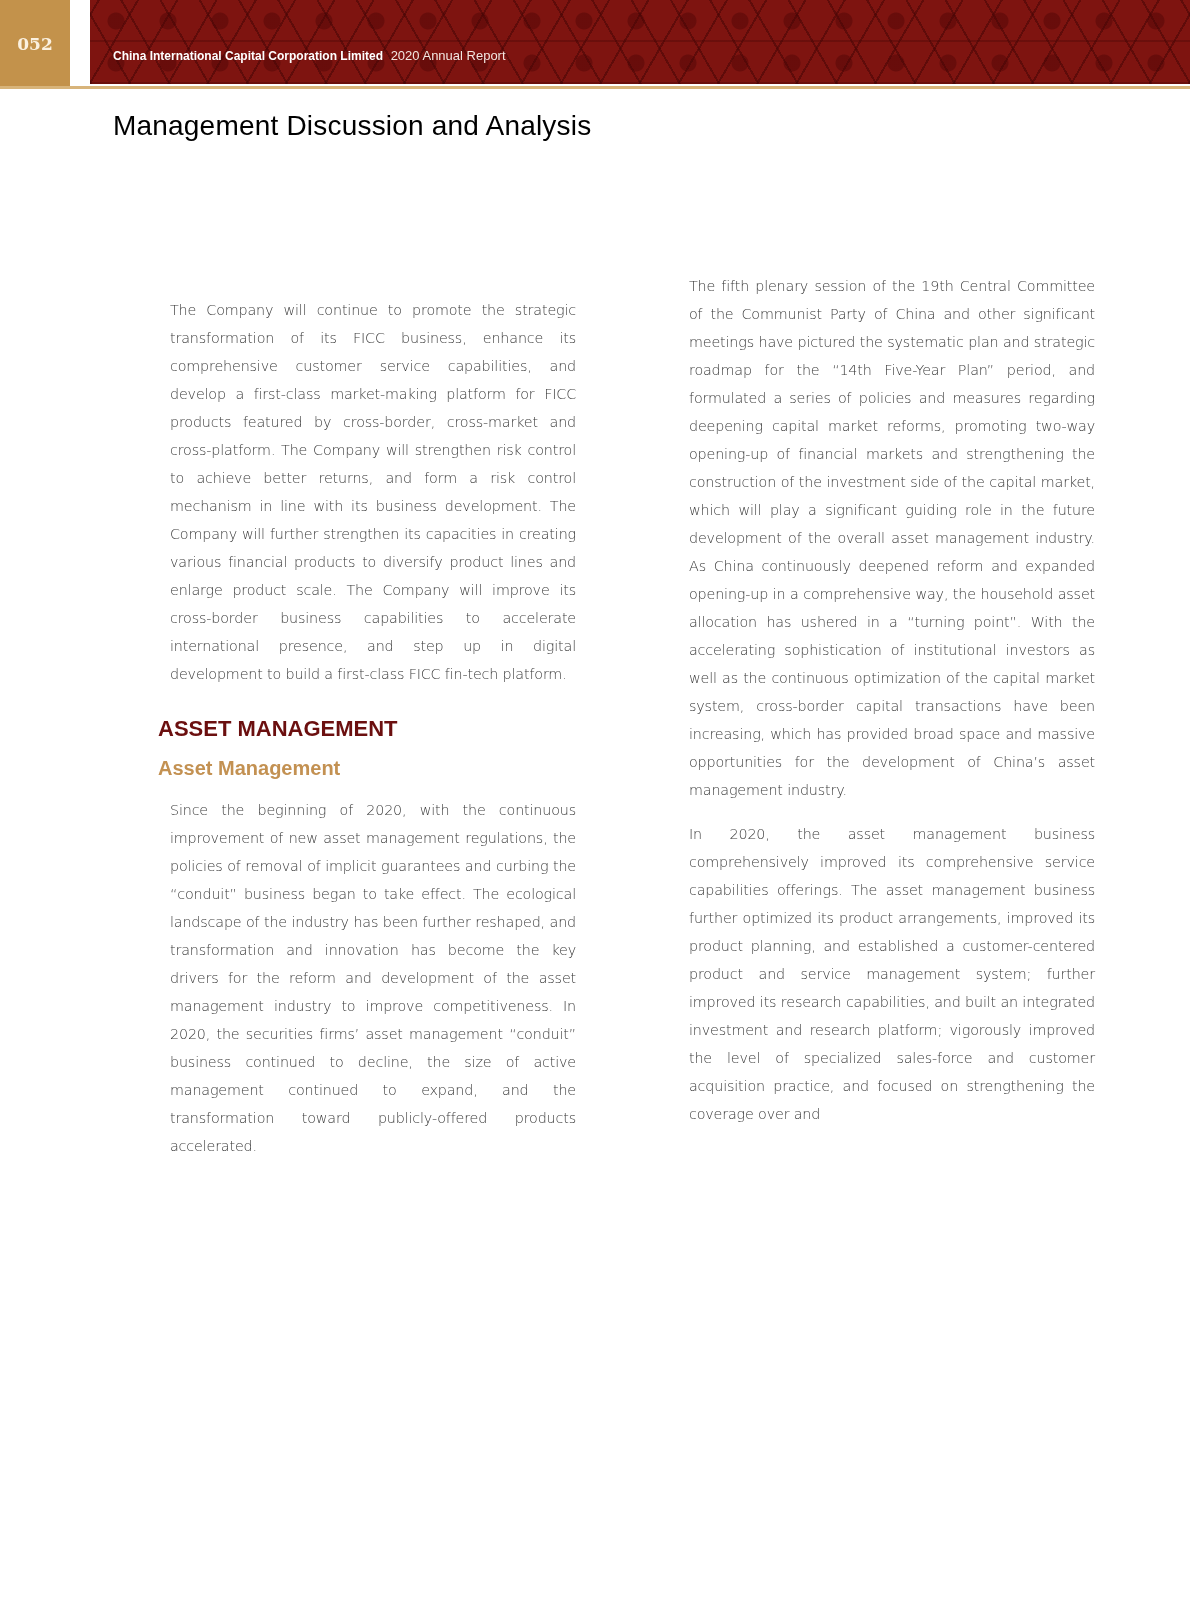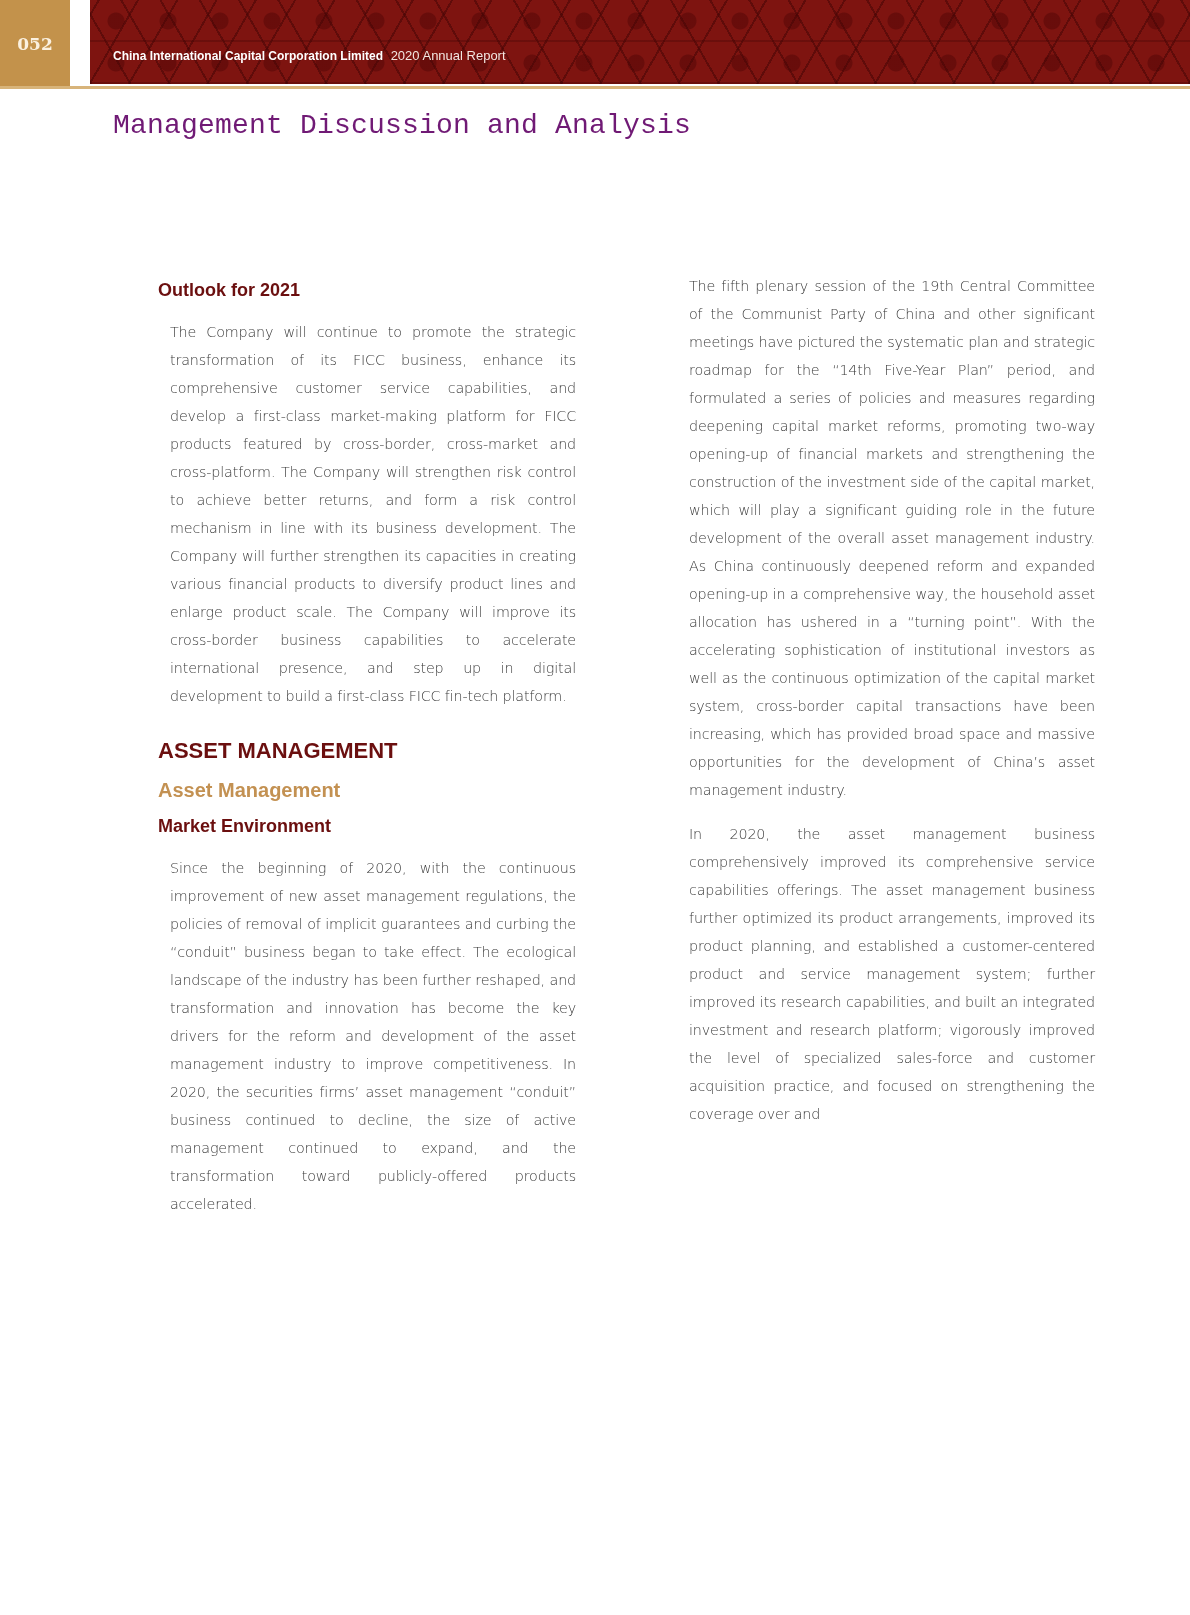--- a/index.html
+++ b/index.html
@@ -29,22 +29,22 @@
   }
   .banner-left-edge { position: absolute; left: 85px; top: 0; width: 5px; height: 90px; background: #ffffff; }
   .gold-rule { position: absolute; left: 0; top: 86px; width: 1190px; height: 3px; background: #d8b47a; }
   .banner-text {
     position: absolute; left: 113px; top: 48px; color: #ffffff; font-size: 13px; white-space: nowrap;
     font-family: "Liberation Sans", sans-serif;
   }
   .banner-text .company { font-weight: bold; font-size: 12px; }
   .banner-text .report { font-weight: normal; margin-left: 4px; color: #f3e6e0; }
   .section-title {
-    position: absolute; left: 113px; top: 110px; font-family: Liberation Mono, monospace;
-    font-size: 28px; color: #701a75; font-weight: normal; letter-spacing: 0.2px; white-space: nowrap;
+    position: absolute; left: 113px; top: 110px; font-family: Liberation Sans, sans-serif;
+    font-size: 28px; color: #000000; font-weight: normal; letter-spacing: 0.2px; white-space: nowrap;
   }
   .col { position: absolute; width: 430px; }
   .col-left { left: 158px; top: 280px; }
   .col-right { left: 677px; top: 280px; }
   h3.h-red {
     font-family: "Liberation Sans", sans-serif; font-weight: bold; font-size: 18px; color: #6b0f0f;
     margin: 0; line-height: 1.2;
   }
   h2.h-caps {
     font-family: "Liberation Sans", sans-serif; font-weight: bold; font-size: 22px; color: #6b0f0f;
@@ -71,24 +71,22 @@
   <div class="gold-rule"></div>
   <div class="banner-text">
     <span class="company">China International Capital Corporation Limited</span>
     <span class="report">2020 Annual Report</span>
   </div>
 </div>
 
 <div class="section-title">Management Discussion and Analysis</div>
 
 <div class="col col-left">
-  <h3 class="h-red">Outlook for 2021</h3>
   <p class="body" style="margin-top:16px;">The Company will continue to promote the strategic transformation of its FICC business, enhance its comprehensive customer service capabilities, and develop a first-class market-making platform for FICC products featured by cross-border, cross-market and cross-platform. The Company will strengthen risk control to achieve better returns, and form a risk control mechanism in line with its business development. The Company will further strengthen its capacities in creating various financial products to diversify product lines and enlarge product scale. The Company will improve its cross-border business capabilities to accelerate international presence, and step up in digital development to build a first-class FICC fin-tech platform.</p>
   <h2 class="h-caps" style="margin-top:28px;">ASSET MANAGEMENT</h2>
   <h3 class="h-gold" style="margin-top:14px;">Asset Management</h3>
-  <h3 class="h-red" style="margin-top:14px;">Market Environment</h3>
   <p class="body" style="margin-top:16px;">Since the beginning of 2020, with the continuous improvement of new asset management regulations, the policies of removal of implicit guarantees and curbing the “conduit” business began to take effect. The ecological landscape of the industry has been further reshaped, and transformation and innovation has become the key drivers for the reform and development of the asset management industry to improve competitiveness. In 2020, the securities firms’ asset management “conduit” business continued to decline, the size of active management continued to expand, and the transformation toward publicly-offered products accelerated.</p>
 </div>
 
 <div class="col col-right">
   <p class="body" style="margin-top:-8px;">The fifth plenary session of the 19th Central Committee of the Communist Party of China and other significant meetings have pictured the systematic plan and strategic roadmap for the “14th Five-Year Plan” period, and formulated a series of policies and measures regarding deepening capital market reforms, promoting two-way opening-up of financial markets and strengthening the construction of the investment side of the capital market, which will play a significant guiding role in the future development of the overall asset management industry. As China continuously deepened reform and expanded opening-up in a comprehensive way, the household asset allocation has ushered in a “turning point”. With the accelerating sophistication of institutional investors as well as the continuous optimization of the capital market system, cross-border capital transactions have been increasing, which has provided broad space and massive opportunities for the development of China’s asset management industry.</p>
   <p class="body" style="margin-top:16px;">In 2020, the asset management business comprehensively improved its comprehensive service capabilities offerings. The asset management business further optimized its product arrangements, improved its product planning, and established a customer-centered product and service management system; further improved its research capabilities, and built an integrated investment and research platform; vigorously improved the level of specialized sales-force and customer acquisition practice, and focused on strengthening the coverage over and</p>
 </div>
 
 </body></html>

